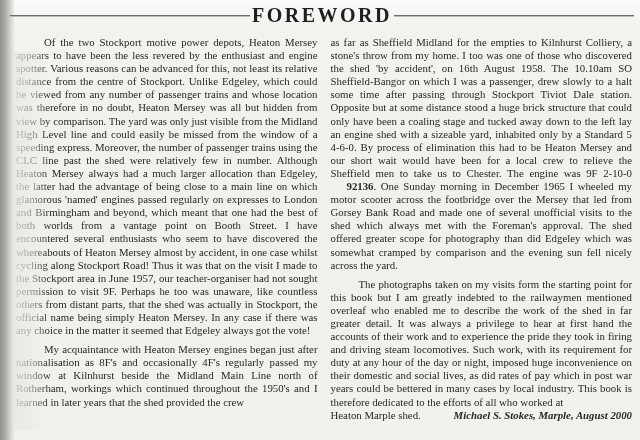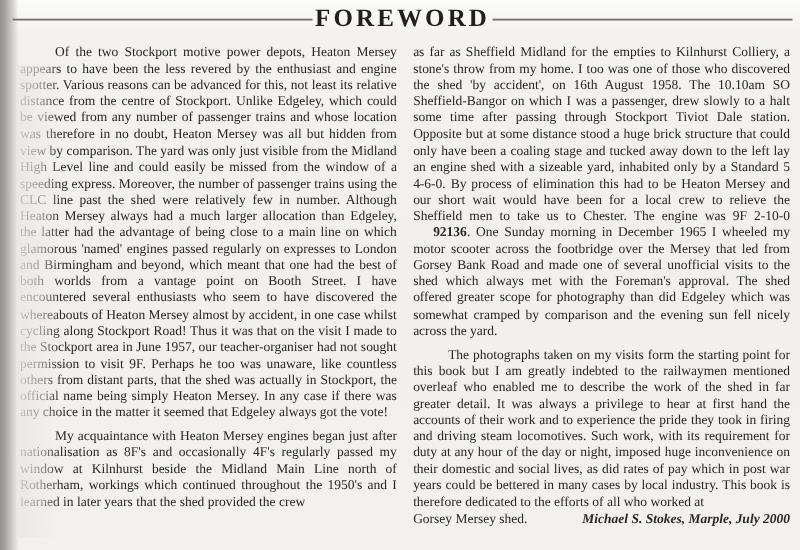--- a/index.html
+++ b/index.html
@@ -71,20 +71,20 @@
     <div class="col">
         <p class="para indent"><span>Of the two Stockport motive power depots, Heaton Mersey appears to have been the less revered by the enthusiast and engine spotter. Various reasons can be advanced for this, not least its relative distance from the centre of Stockport. Unlike Edgeley, which could be viewed from any number of passenger trains and whose location was therefore in no doubt, Heaton Mersey was all but hidden from view by comparison. The yard was only just visible from the Midland High Level line and could easily be missed from the window of a speeding express. Moreover, the number of passenger trains using the CLC line past the shed were relatively few in number. Although Heaton Mersey always had a much larger allocation than Edgeley, the latter had the advantage of being close to a main line on which glamorous 'named' engines passed regularly on expresses to London and Birmingham and beyond, which meant that one had the best of both worlds from a vantage point on Booth Street. I have encountered several enthusiasts who seem to have discovered the whereabouts of Heaton Mersey almost by accident, in one case whilst cycling along Stockport Road! Thus it was that on the visit I made to the Stockport area in June 1957, our teacher-organiser had not sought permission to visit 9F. Perhaps he too was unaware, like countless others from distant parts, that the shed was actually in Stockport, the official name being simply Heaton Mersey. In any case if there was any choice in the matter it seemed that Edgeley always got the vote!</span></p>
         <p class="para indent"><span>My acquaintance with Heaton Mersey engines began just after nationalisation as 8F's and occasionally 4F's regularly passed my window at Kilnhurst beside the Midland Main Line north of Rotherham, workings which continued throughout the 1950's and I learned in later years that the shed provided the crew</span></p>
       </div>
     <div class="col">
       <div>
           <p class="para"><span>as far as Sheffield Midland for the empties to Kilnhurst Colliery, a stone's throw from my home. I too was one of those who discovered the shed 'by accident', on 16th August 1958. The 10.10am SO Sheffield-Bangor on which I was a passenger, drew slowly to a halt some time after passing through Stockport Tiviot Dale station. Opposite but at some distance stood a huge brick structure that could only have been a coaling stage and tucked away down to the left lay an engine shed with a sizeable yard, inhabited only by a Standard 5 4-6-0. By process of elimination this had to be Heaton Mersey and our short wait would have been for a local crew to relieve the Sheffield men to take us to Chester. The engine was 9F 2-10-0 </span><span class="bold">92136</span><span>. One Sunday morning in December 1965 I wheeled my motor scooter across the footbridge over the Mersey that led from Gorsey Bank Road and made one of several unofficial visits to the shed which always met with the Foreman's approval. The shed offered greater scope for photography than did Edgeley which was somewhat cramped by comparison and the evening sun fell nicely across the yard.</span></p>
           <p class="para indent"><span>The photographs taken on my visits form the starting point for this book but I am greatly indebted to the railwaymen mentioned overleaf who enabled me to describe the work of the shed in far greater detail. It was always a privilege to hear at first hand the accounts of their work and to experience the pride they took in firing and driving steam locomotives. Such work, with its requirement for duty at any hour of the day or night, imposed huge inconvenience on their domestic and social lives, as did rates of pay which in post war years could be bettered in many cases by local industry. This book is therefore dedicated to the efforts of all who worked at</span></p>
         </div>
       <div class="sig-row">
-        <span>Gorsey Mersey shed.</span>
-        <span class="signature">Michael S. Stokes, Marple, July 2000</span>
+        <span>Heaton Marple shed.</span>
+        <span class="signature">Michael S. Stokes, Marple, August 2000</span>
       </div>
     </div>
   </div>
 
   <div class="fade-overlay"></div>
 </div>
 
 </body></html>

